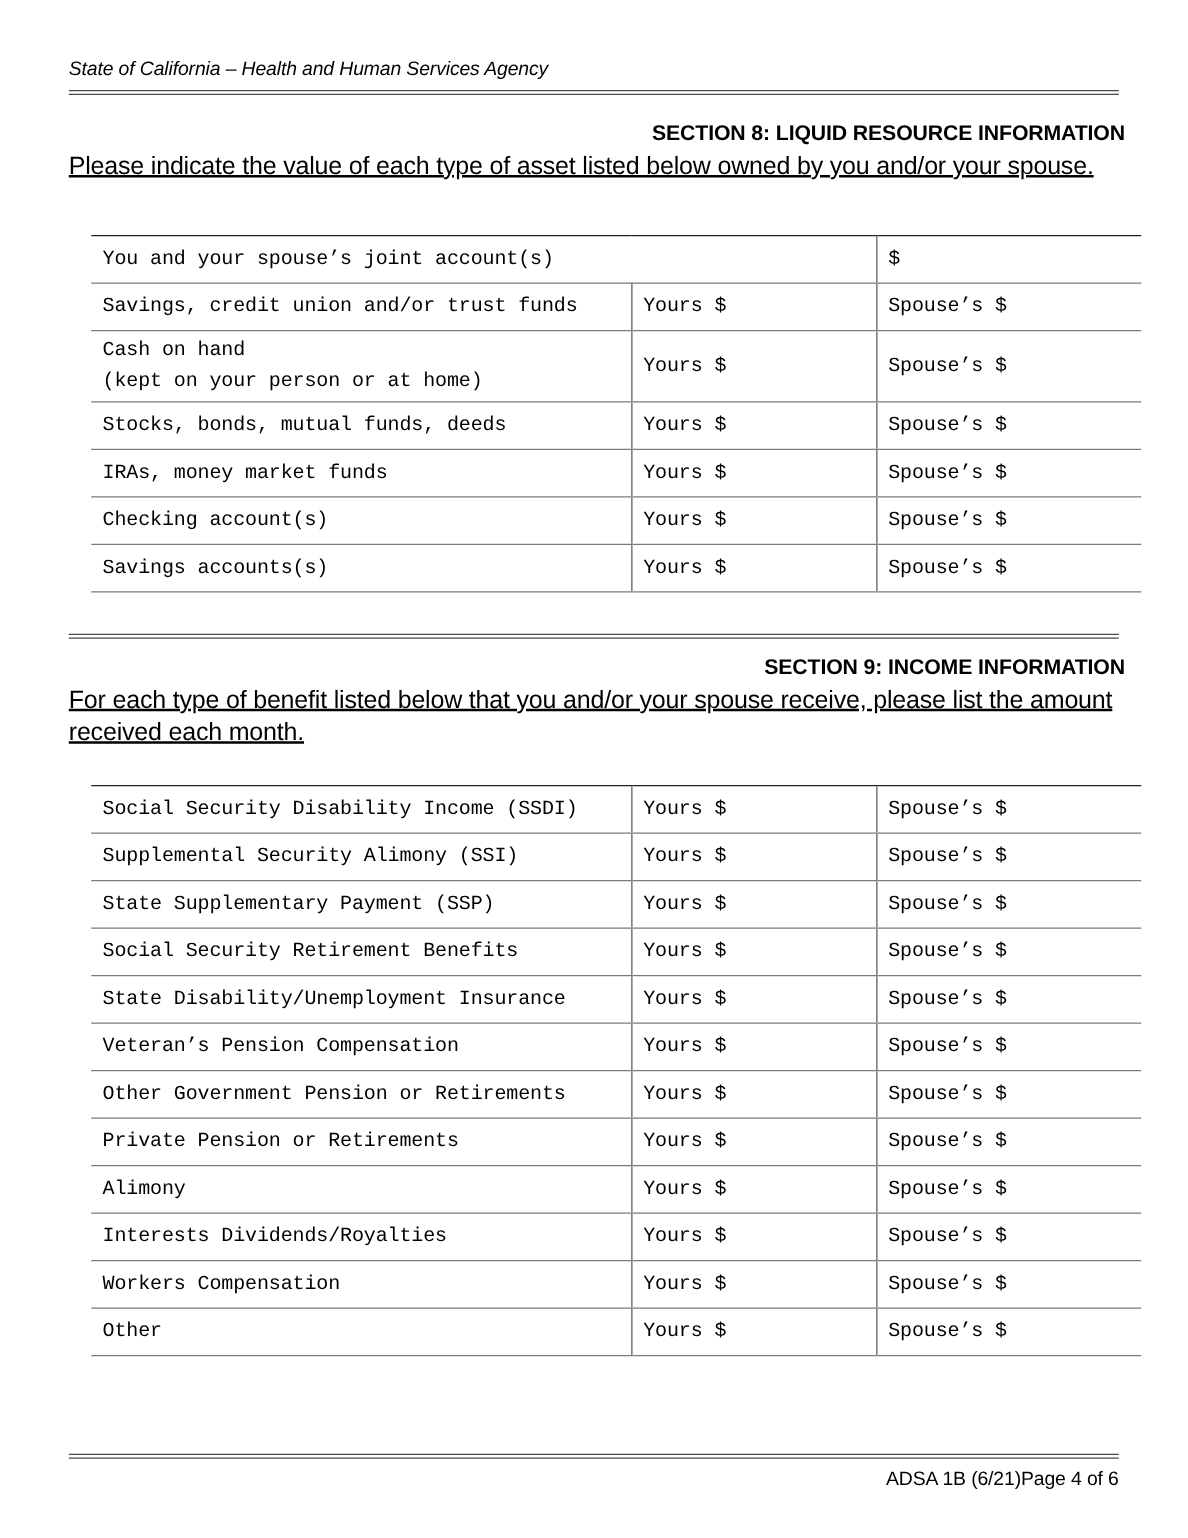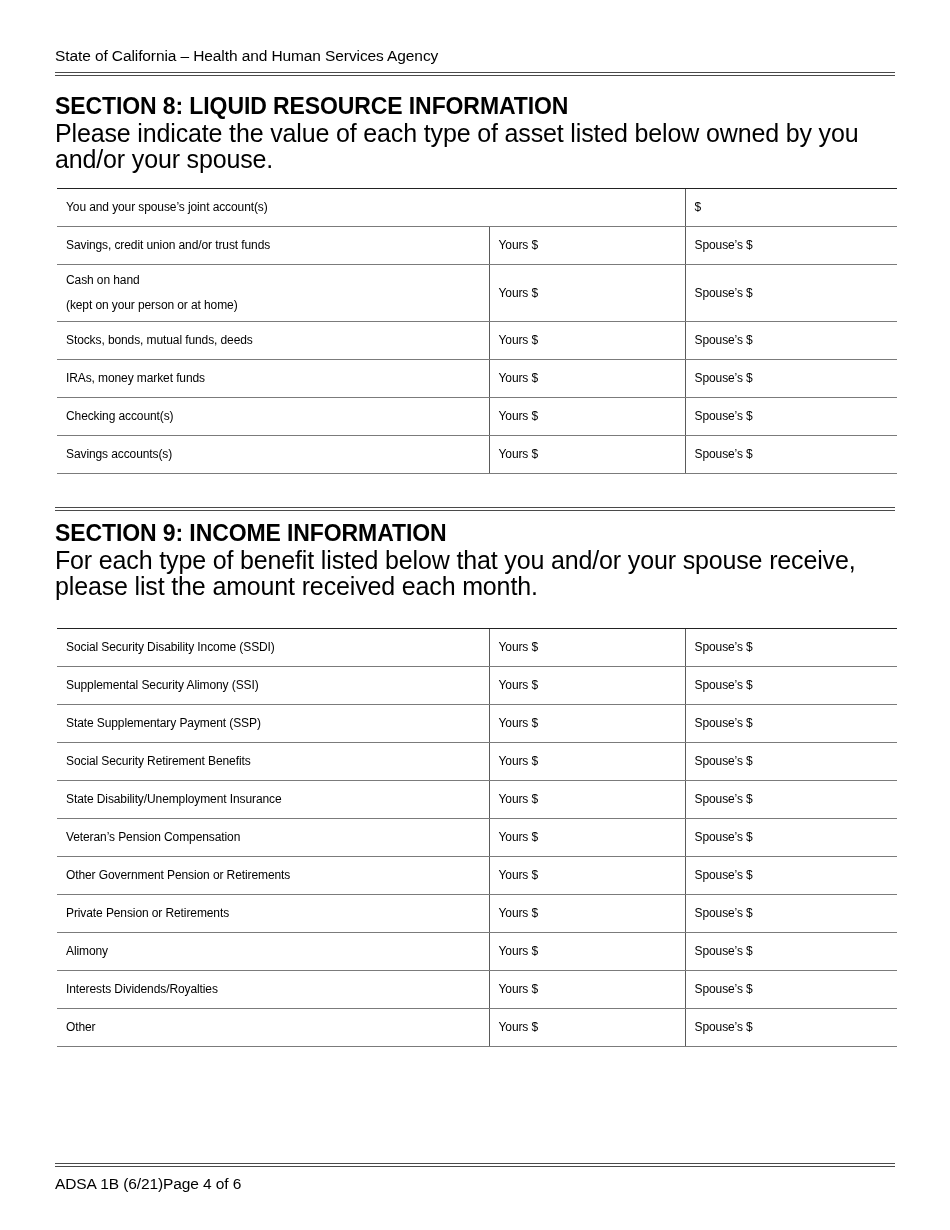--- a/index.html
+++ b/index.html
@@ -30,20 +30,21 @@
     position: absolute;
     left: 55px;
     top: 47px;
     width: 840px;
     display: flex;
     justify-content: space-between;
     align-items: flex-start;
     font-size: 15.5px;
     line-height: 18px;
     letter-spacing: -0.1px;
+    font-style: italic;
   }
   .doc-header .right { text-align: right; }
 
   
   .rule-double {
     position: absolute;
     left: 55px;
     width: 840px;
     height: 4px;
   }
@@ -59,44 +60,47 @@
   .rule-double::before { top: 0; }
   .rule-double::after  { top: 3px; }
 
   #header-rule { top: 72px; }
   #section-divider { top: 507px; }
   #footer-rule { top: 1163px; }
 
   
   .section-block { position: absolute; left: 55px; width: 845px; }
   .section-title {
-    font-size: 23px;
+    font-size: 17px;
     font-weight: bold;
     line-height: 25px;
     letter-spacing: -0.1px;
     margin: 0 0 1px 0;
+    text-align: right;
   }
   .section-intro {
-    font-size: 25px;
+    font-size: 20px;
     line-height: 26px;
     letter-spacing: -0.15px;
     margin: 0;
+    text-decoration: underline;
   }
   #section8-block { top: 94px; }
   #section9-block { top: 521px; }
 
   
   .form-table {
     position: absolute;
-    left: 57px;
+    left: 73px;
     width: 840px;
     border-collapse: collapse;
     table-layout: fixed;
-    font-size: 12px;
-    letter-spacing: -0.1px;
+    font-size: 16px;
+    letter-spacing: -0.1px;
+    font-family: Liberation Mono, monospace;
   }
   #table-section8 { top: 188px; }
   #table-section9 { top: 628px; }
 
   .form-table col.c-label  { width: 432px; }
   .form-table col.c-yours  { width: 196px; }
   .form-table col.c-spouse { width: 212px; }
 
   .form-table td {
     border-top: 1px solid #7b7b7b;
@@ -125,21 +129,21 @@
   }
   .lbl-line { display: block; }
 
   
   .doc-footer {
     position: absolute;
     left: 55px;
     top: 1175px;
     width: 840px;
     display: flex;
-    justify-content: flex-start;
+    justify-content: flex-end;
     align-items: baseline;
     font-size: 15.5px;
     line-height: 18px;
     letter-spacing: -0.1px;
   }
 </style>
 </head>
 <body>
 
 <div class="page">
@@ -259,20 +263,25 @@
         <td>Alimony</td>
         <td class="cell-yours">Yours $</td>
         <td class="cell-spouse">Spouse’s $</td>
       </tr>
       <tr>
         <td>Interests Dividends/Royalties</td>
         <td class="cell-yours">Yours $</td>
         <td class="cell-spouse">Spouse’s $</td>
       </tr>
       <tr>
+        <td>Workers Compensation</td>
+        <td class="cell-yours">Yours $</td>
+        <td class="cell-spouse">Spouse’s $</td>
+      </tr>
+      <tr>
         <td>Other</td>
         <td class="cell-yours">Yours $</td>
         <td class="cell-spouse">Spouse’s $</td>
       </tr>
     </tbody>
   </table>
 
   <div class="rule-double" id="footer-rule"></div>
   <div class="doc-footer">
     <span>ADSA 1B (6/21)</span>

